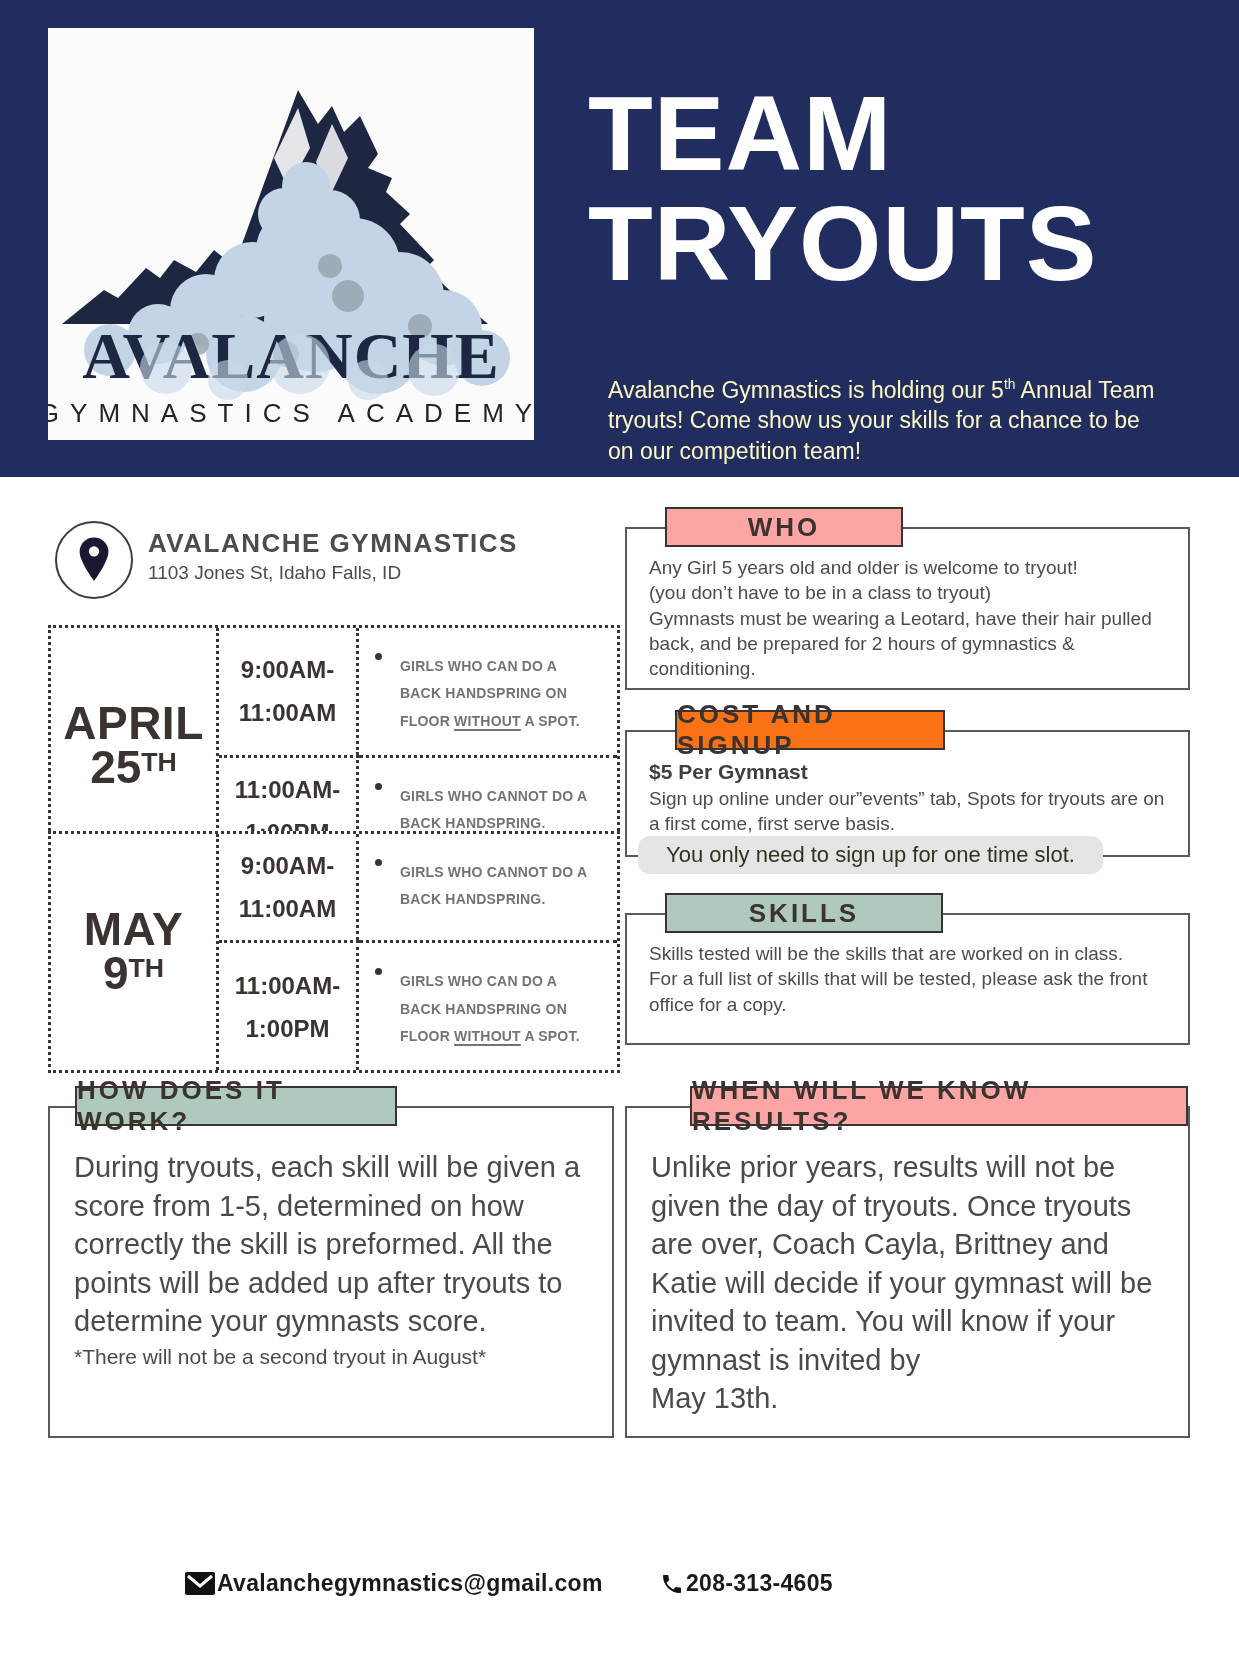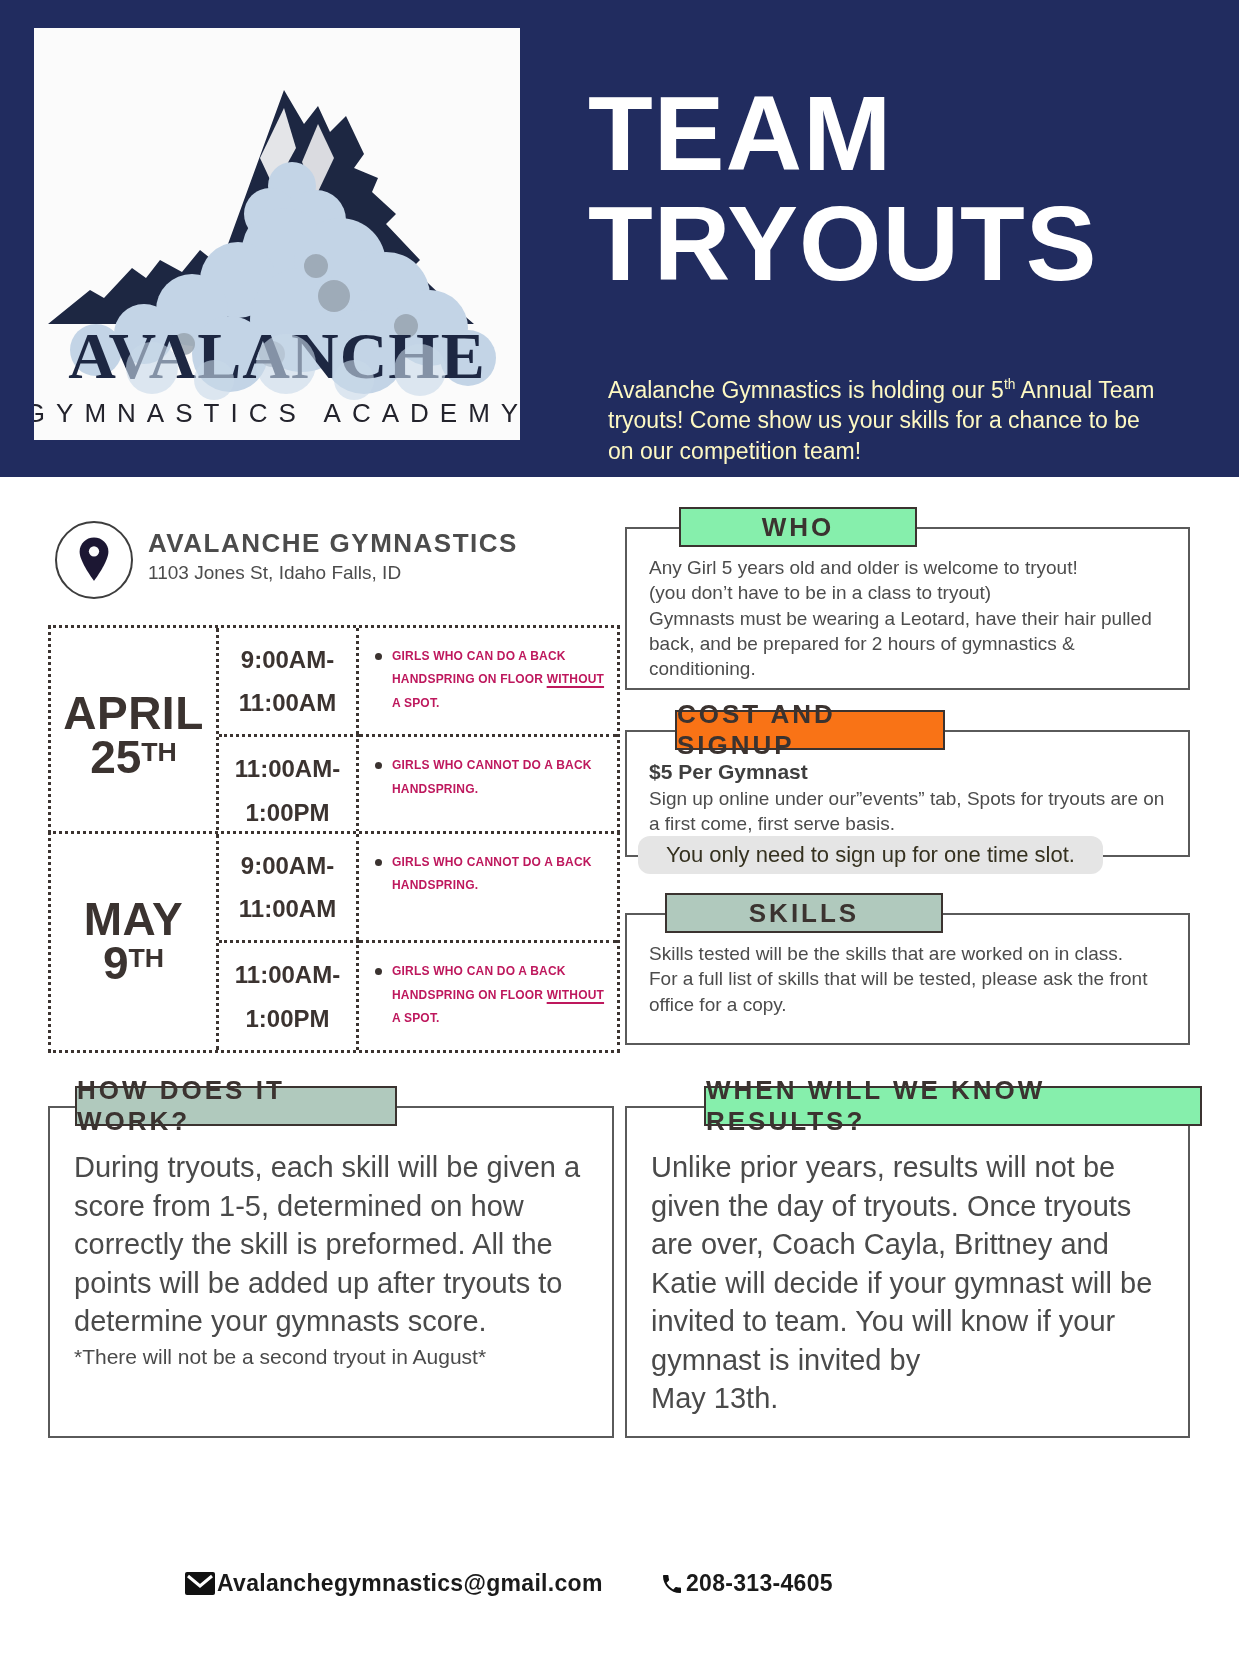--- a/index.html
+++ b/index.html
@@ -3,21 +3,21 @@
 <meta charset="utf-8">
 <style>
   html,body{margin:0;padding:0;background:#e8e8e8;}
   .page{
     position:relative;width:1239px;height:1653px;margin:0 auto;
     background:#ffffff;overflow:hidden;
     font-family:"Liberation Sans", sans-serif;color:#4a4a4a;
   }
   
   .hero{position:absolute;left:0;top:0;width:1239px;height:477px;background:#212c5f;}
-  .logo-card{position:absolute;left:34px;top:28px;width:482px;height:412px;background:#fbfbfb;}
+  .logo-card{position:absolute;left:48px;top:28px;width:482px;height:412px;background:#fbfbfb;}
   .hero-title{position:absolute;left:588px;top:78px;color:#ffffff;font-weight:800;
     font-size:106px;line-height:1.04;letter-spacing:1px;}
   .hero-sub{position:absolute;left:608px;top:352px;width:548px;color:#fef9c3;
     font-size:23px;line-height:1.32;font-weight:500;}
   .hero-sub sup{font-size:0.6em;}
   
   .loc-circle{position:absolute;left:55px;top:521px;width:74px;height:74px;border:2px solid #3d3d3d;
     border-radius:50%;display:flex;align-items:center;justify-content:center;background:#fff;}
   .loc-name{position:absolute;left:148px;top:528px;font-size:26px;font-weight:bold;
     letter-spacing:1.5px;color:#4c4c4c;}
@@ -32,28 +32,28 @@
     color:#3b3330;line-height:0.95;}
   .sc-date .month{font-size:46px;font-weight:800;letter-spacing:0.5px;}
   .sc-date .day{font-size:46px;font-weight:800;}
   .sc-date .day sup{font-size:0.58em;vertical-align:0.45em;}
   .sc-time{grid-column:2;border-right:3px dotted #3b3330;display:flex;flex-direction:column;
     align-items:center;justify-content:center;font-weight:bold;font-size:24px;color:#3b3330;
     line-height:1.8;padding:10px 4px;text-align:center;}
   .sc-desc{grid-column:3;padding:17px 8px 12px 16px;display:flex;gap:10px;}
   .r2{border-top:3px dotted #3b3330;}
   .bullet{flex:0 0 auto;width:7px;height:7px;border-radius:50%;background:#3b3330;margin-top:8px;}
-  .sc-desc p{margin:0;font-size:12px;font-weight:bold;color:#be185d;line-height:1.95;letter-spacing:0.2px;}
+  .sc-desc p{margin:8px;font-size:14px;font-weight:bold;color:#737373;line-height:1.95;letter-spacing:0.2px;}
   .u{text-decoration:underline;text-decoration-thickness:2px;text-underline-offset:3px;}
   
   .panel{position:absolute;border:2px solid #5a5a5a;background:#fff;box-sizing:border-box;}
   .tab{position:absolute;display:flex;align-items:center;justify-content:center;
     font-weight:800;letter-spacing:3px;font-size:26px;color:#3b3330;
     border:2px solid #3b3330;height:40px;z-index:4;box-sizing:border-box;}
-  .tab.peach{background:#86efac;margin-left:14px;}
+  .tab.peach{background:#fca5a5;}
   .tab.gold{background:#f97316;}
   .tab.sage{background:#b0c9bd;}
   .panel .body{padding:26px 22px 14px 22px;font-size:19px;line-height:1.33;color:#4c4c4c;}
   .panel .body p{margin:0;}
   .bold-line{font-weight:bold;font-size:21px;color:#3f3f3f;}
   .highlight{position:absolute;left:638px;top:836px;z-index:5;background:#e5e5e5;
     border-radius:12px;padding:6px 28px;font-size:22px;color:#35311f;white-space:nowrap;}
   
   .bigbody{padding:40px 24px 10px 24px;font-size:29px;line-height:1.33;color:#4a4a4a;}
   .bigbody p{margin:0;}

